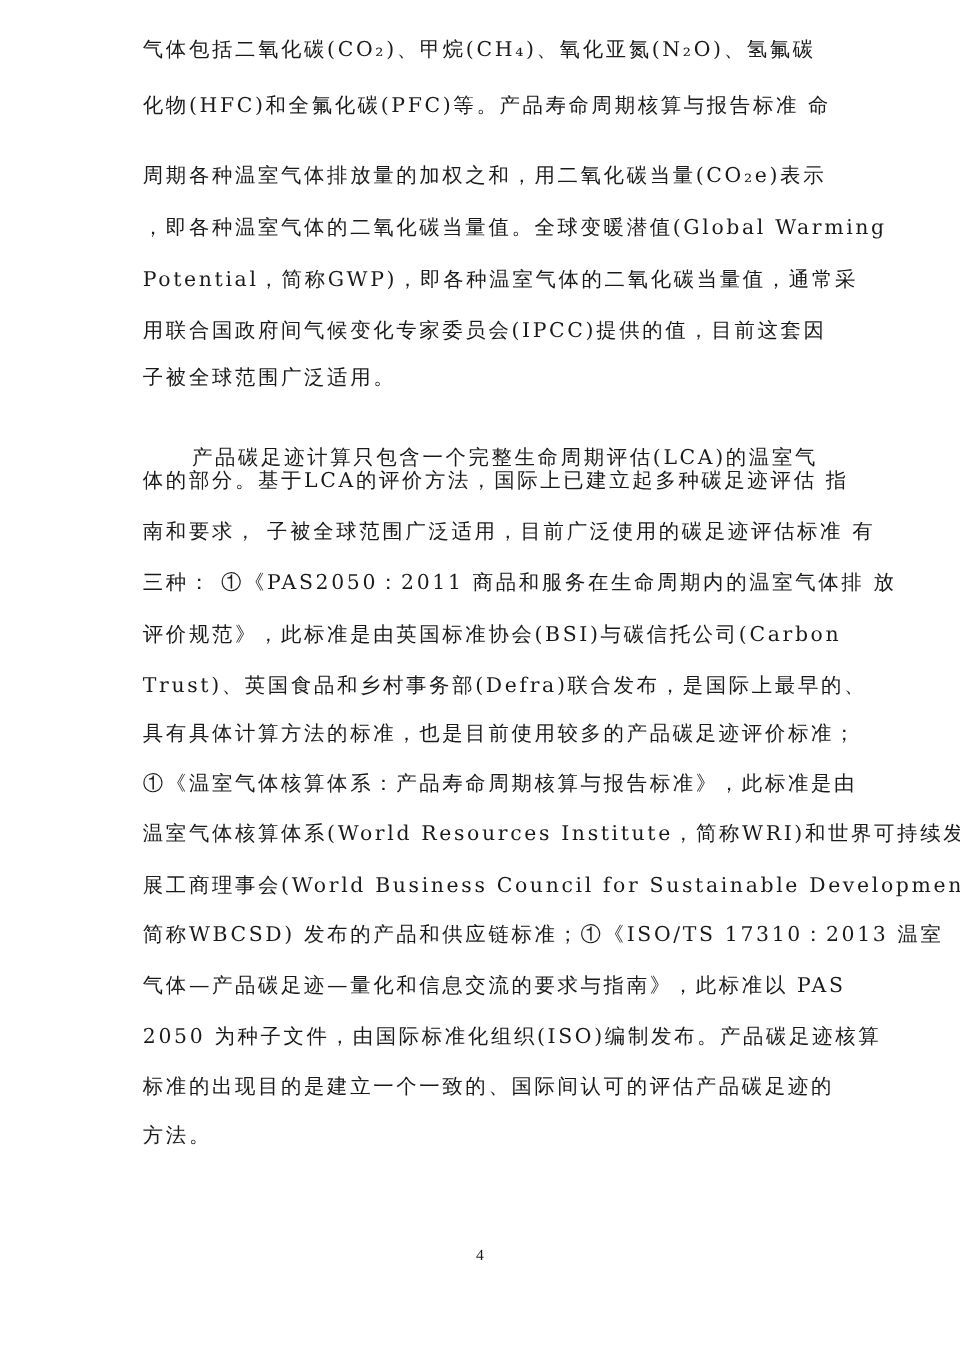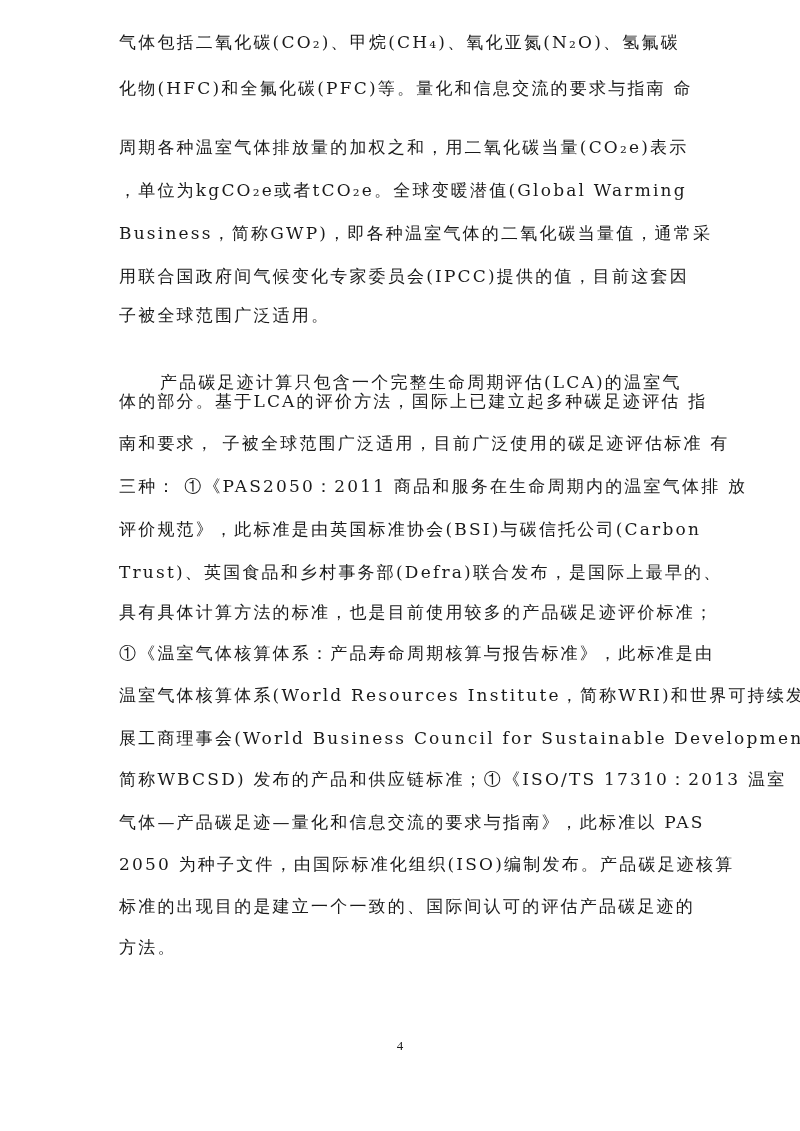--- a/index.html
+++ b/index.html
@@ -12,24 +12,24 @@
   .page-number { position: absolute; top: 1038px; left: 0; width: 800px; text-align: center;
                  font-size: 13px; font-family: "Liberation Serif", serif; }
 </style>
 </head>
 <body>
 
 <div class="page">
 
   <div>
     <div class="line" style="top:31px">气体包括二氧化碳(CO₂)、甲烷(CH₄)、氧化亚氮(N₂O)、氢氟碳</div>
-    <div class="line" style="top:77px">化物(HFC)和全氟化碳(PFC)等。量化和信息交流的要求与指南 命</div>
+    <div class="line" style="top:77px">化物(HFC)和全氟化碳(PFC)等。产品寿命周期核算与报告标准 命</div>
     <div class="line" style="top:136px">周期各种温室气体排放量的加权之和，用二氧化碳当量(CO₂e)表示</div>
-    <div class="line" style="top:179px">，单位为kgCO₂e或者tCO₂e。全球变暖潜值(Global Warming</div>
-    <div class="line" style="top:222px">Business，简称GWP)，即各种温室气体的二氧化碳当量值，通常采</div>
+    <div class="line" style="top:179px">，即各种温室气体的二氧化碳当量值。全球变暖潜值(Global Warming</div>
+    <div class="line" style="top:222px">Potential，简称GWP)，即各种温室气体的二氧化碳当量值，通常采</div>
     <div class="line" style="top:265px">用联合国政府间气候变化专家委员会(IPCC)提供的值，目前这套因</div>
     <div class="line" style="top:304px">子被全球范围广泛适用。</div>
   </div>
 
   <div>
     <div class="line indent" style="top:347px">产品碳足迹计算只包含一个完整生命周期评估(LCA)的温室气</div>
     <div class="line" style="top:390px">体的部分。基于LCA的评价方法，国际上已建立起多种碳足迹评估 指</div>
     <div class="line" style="top:432px">南和要求， 子被全球范围广泛适用，目前广泛使用的碳足迹评估标准 有</div>
     <div class="line" style="top:475px">三种： ①《PAS2050：2011 商品和服务在生命周期内的温室气体排 放</div>
     <div class="line" style="top:518px">评价规范》，此标准是由英国标准协会(BSI)与碳信托公司(Carbon</div>

